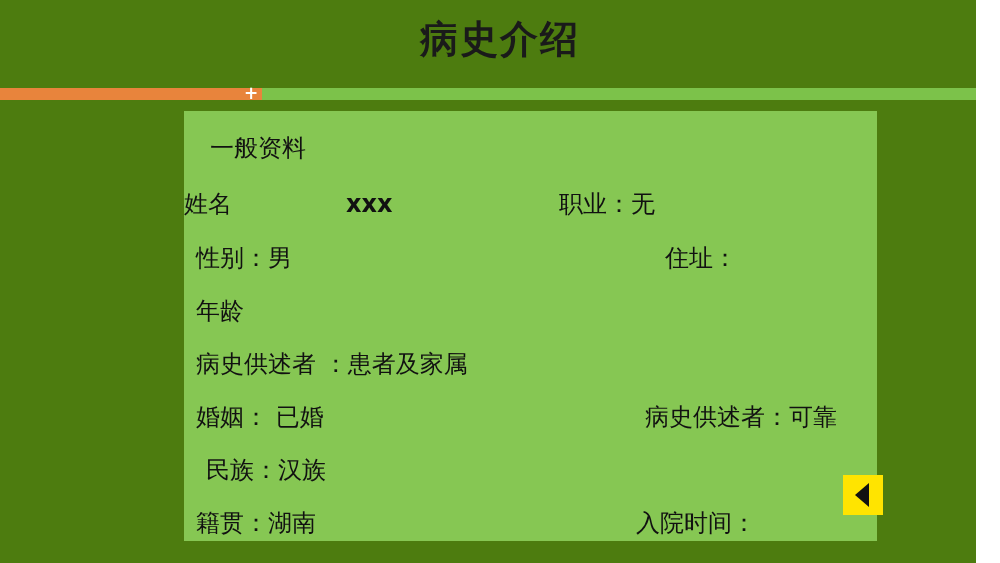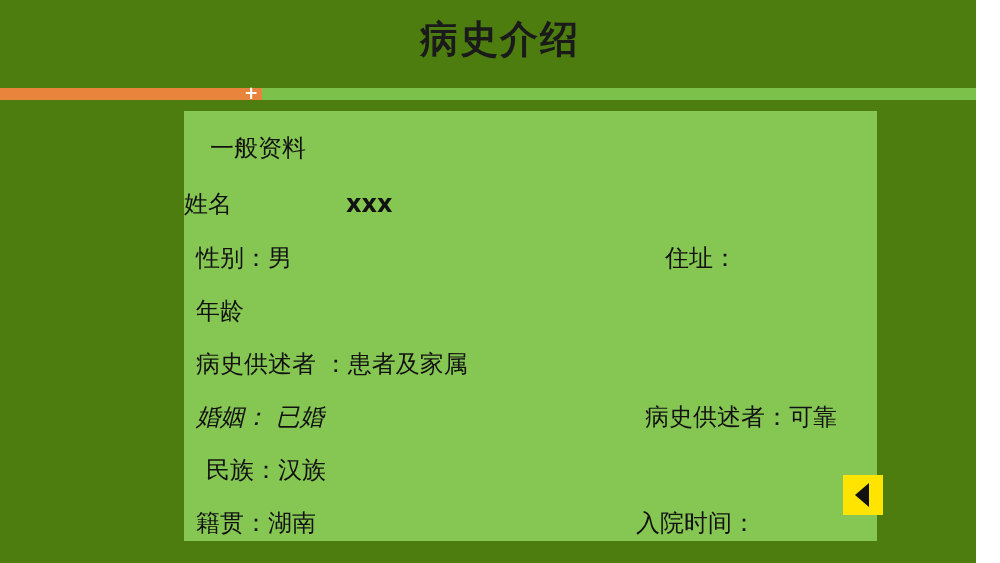--- a/index.html
+++ b/index.html
@@ -129,37 +129,38 @@
   <div class="content-box">
     <div class="content-lines">
 
       <div class="line" style="top:10px;">
         <span class="seg" style="left:26px;">一般资料</span>
       </div>
 
       <div class="line" style="top:66px;">
         <span class="seg" style="left:0;">姓名</span>
         <span class="seg" style="left:162px;font-weight:bold;">xxx</span>
+        <span class="seg" style="left:375px;">职业：无</span>
       </div>
 
       <div class="line" style="top:120px;">
         <span class="seg" style="left:12px;text-align:right;">性别：男</span>
         <span class="seg" style="left:481px;">住址：</span>
       </div>
 
       <div class="line" style="top:173px;">
         <span class="seg" style="left:12px;">年龄</span>
       </div>
 
       <div class="line" style="top:226px;">
         <span class="seg" style="left:12px;">病史供述者 ：患者及家属</span>
       </div>
 
       <div class="line" style="top:279px;">
-        <span class="seg" style="left:12px;font-style:italic;">婚姻： 已婚</span>
+        <span class="seg" style="left:12px;">婚姻： 已婚</span>
         <span class="seg" style="left:461px;">病史供述者：可靠</span>
       </div>
 
       <div class="line" style="top:332px;">
         <span class="seg" style="left:22px;">民族：汉族</span>
       </div>
 
       <div class="line" style="top:385px;">
         <span class="seg" style="left:12px;">籍贯：湖南</span>
         <span class="seg" style="left:452px;">入院时间：</span>

